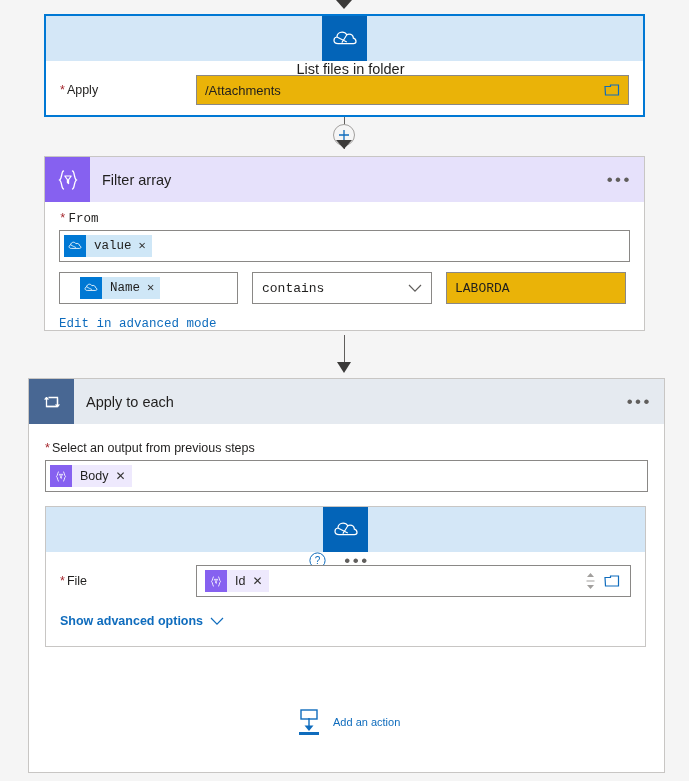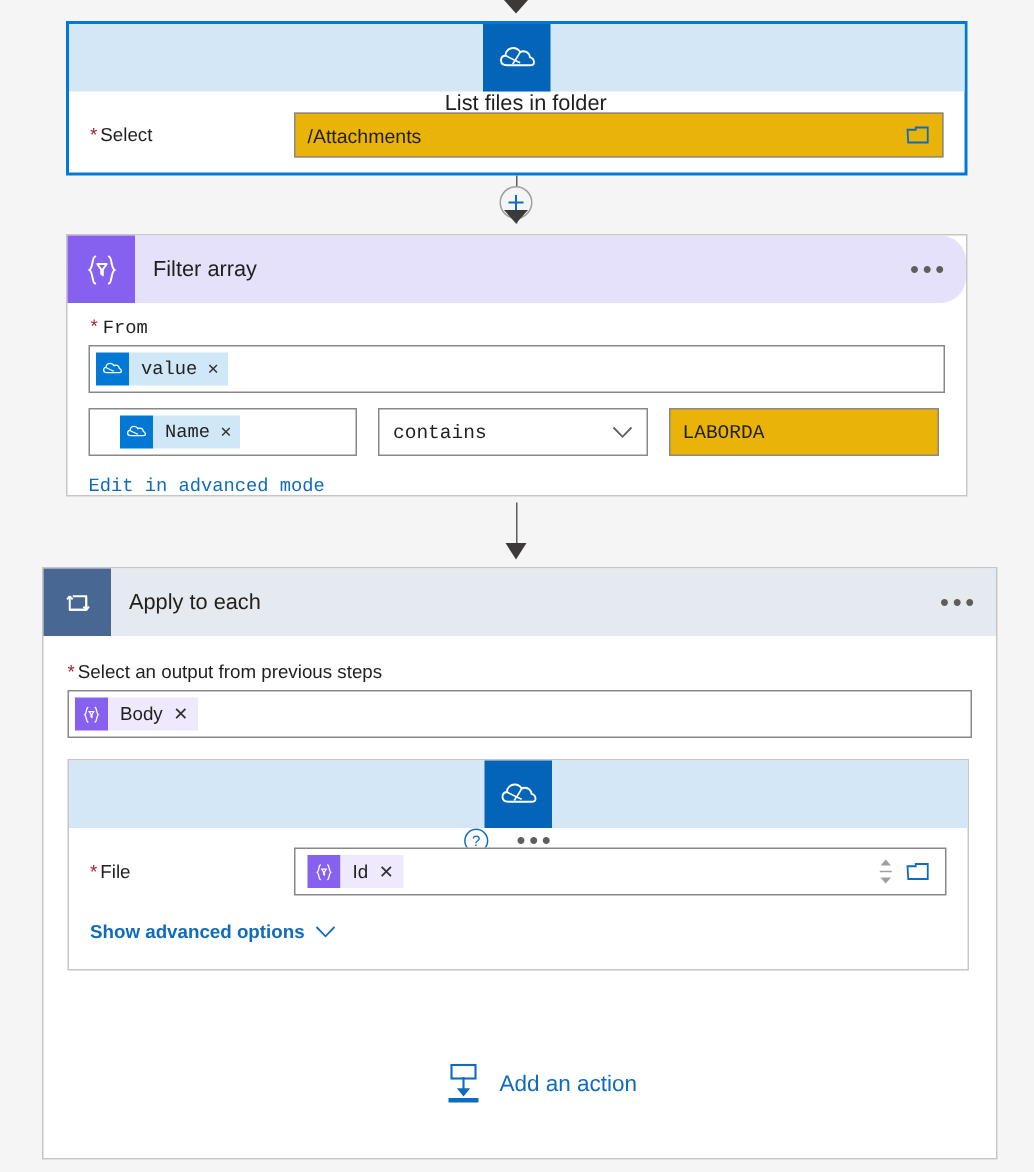--- a/index.html
+++ b/index.html
@@ -53,21 +53,21 @@
   }
   .card.selected {
     border: 2px solid #0078d4;
   }
   .card-header {
     display: flex;
     align-items: center;
     height: 45px;
   }
   .card-header.onedrive { background: #d4e7f7; flex-direction: column; }
-  .card-header.purple   { background: #e6e1fb; border-radius: 17px; }
+  .card-header.purple   { background: #e6e1fb; }
   .card-header.loop     { background: #e5eaf0; }
 
   .card-icon {
     width: 45px; height: 45px;
     flex: 0 0 45px;
     display: flex; align-items: center; justify-content: center;
   }
   .card-icon.onedrive { background: #0364b8; }
   .card-icon.purple   { background: #8661f0; }
   .card-icon.loop     { background: #486793; }
@@ -197,21 +197,21 @@
 
   .add-action {
     position: absolute;
     display: flex;
     align-items: center;
     gap: 9px;
     cursor: pointer;
   }
   .add-action-label {
     color: #0f6cbd;
-    font-size: 15px;
+    font-size: 11px;
   }
 </style>
 </head>
 <body>
 
 <div class="canvas">
 
   <div class="conn-line" style="left:344px; top:0px; height:6px;"></div>
   <div class="conn-arrow" style="left:336px; top:0px;"></div>
 
@@ -231,21 +231,21 @@
         <svg class="help-icon" width="17" height="17" viewBox="0 0 17 17">
           <circle cx="8.5" cy="8.5" r="7.6" fill="none" stroke="#0f6cbd" stroke-width="1"></circle>
           <text x="8.5" y="12.2" font-size="10" fill="#0f6cbd" text-anchor="middle" font-family="Liberation Sans, sans-serif">?</text>
         </svg>
         <div class="ellipsis">•••</div>
       </div>
     </div>
     <div class="card-body">
       <div class="field-row" style="padding:14px 14px 0 14px;">
         <div class="field-label" style="width:136px;">
-          <span class="req-star">*</span><span>Select</span>
+          <span class="req-star">*</span><span>Apply</span>
         </div>
         <div class="text-input" style="flex:1 1 auto; height:30px;">
           <span class="input-value">/Attachments</span>
           <svg class="folder-icon" width="16" height="14" viewBox="0 0 16 14">
             <path d="M1 3.5 h5.5 v-1.5 h8 v10 h-13 z" fill="none" stroke="#0f6cbd" stroke-width="1.2"></path>
           </svg>
         </div>
       </div>
     </div>
   </div>

